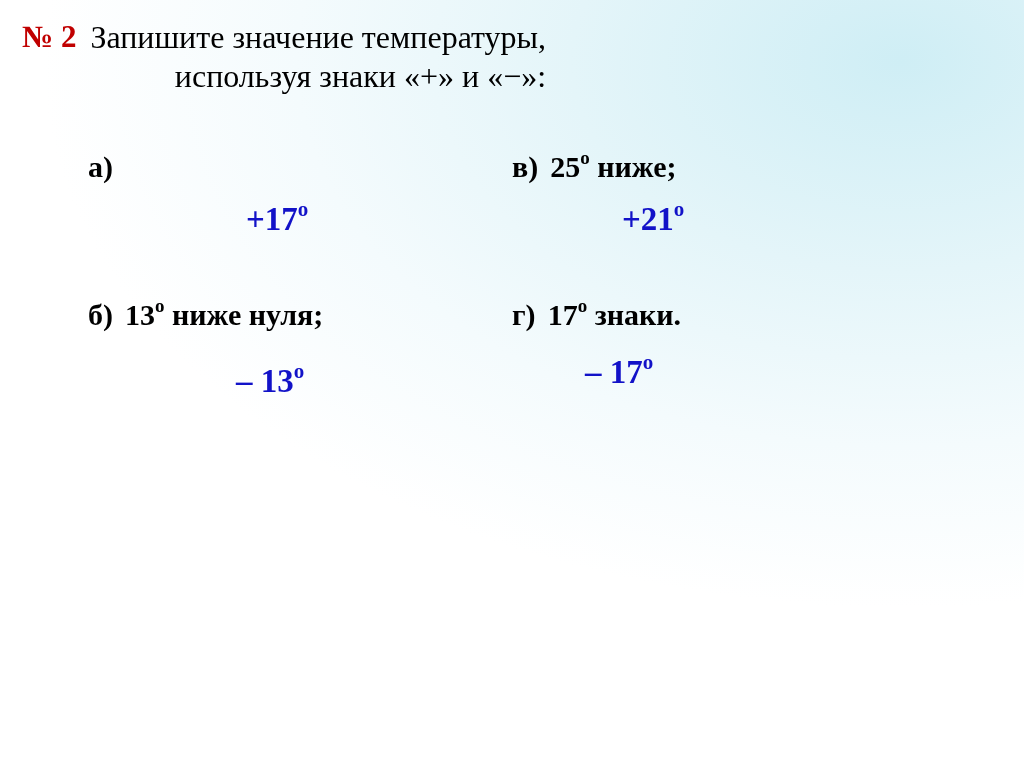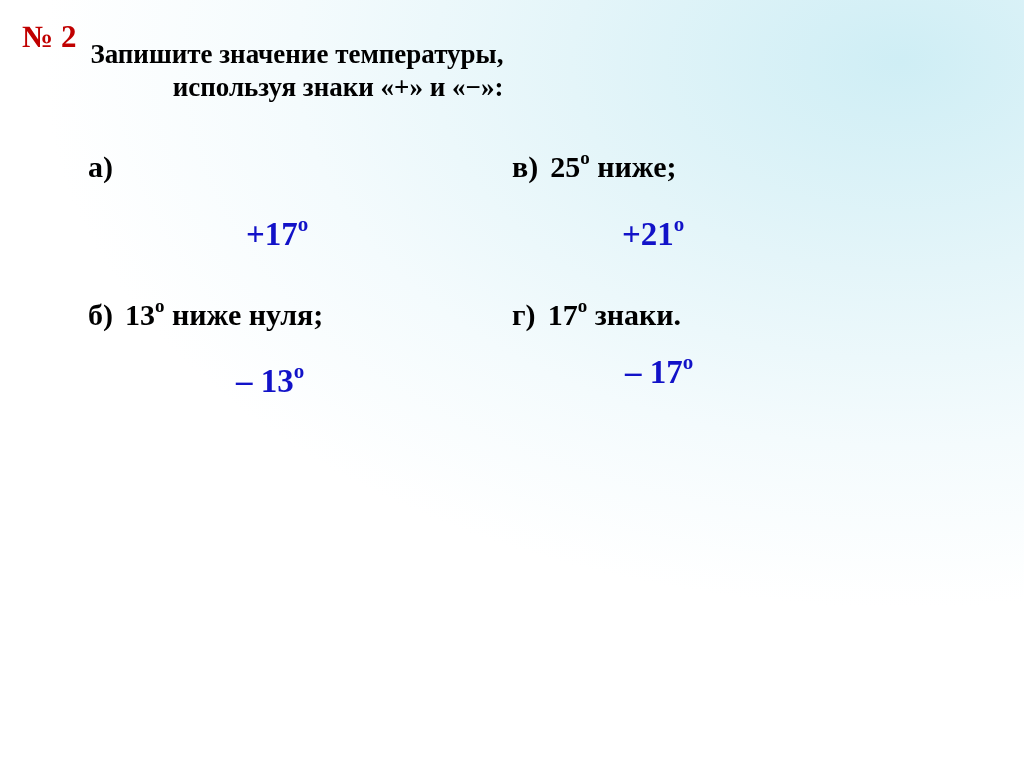--- a/index.html
+++ b/index.html
@@ -32,25 +32,24 @@
   }
   .task-number {
     color: #c00000;
     font-weight: bold;
     font-size: 31px;
     line-height: 1.22;
     white-space: nowrap;
   }
   .task-text {
     color: #000000;
-    font-weight: bold;
-    font-size: 27px;
+    font-weight: normal;
+    font-size: 32px;
     line-height: 1.22;
     max-width: 700px;
-    margin-top: 20px;
   }
   .task-text .line2 {
     display: block;
     text-align: right;
   }
   .items {
     position: absolute;
     left: 0;
     top: 150px;
     width: 1024px;
@@ -87,30 +86,30 @@
     font-size: 19px;
     vertical-align: super;
     line-height: 0;
     position: relative;
     top: -2px;
   }
   .answer {
     color: #1212c8;
     font-size: 33px;
     font-weight: bold;
-    margin-top: 32px;
+    margin-top: 17px;
     white-space: nowrap;
   }
   .answer .deg {
     font-size: 21px;
   }
   .ans-a { margin-left: 158px; }
   .ans-b { margin-left: 148px; margin-top: 31px; }
   .ans-v { margin-left: 110px; }
-  .ans-g { margin-left: 113px; margin-top: 22px; }
+  .ans-g { margin-left: 73px; margin-top: 22px; }
 </style>
 </head>
 <body>
 
 <div class="slide">
 
   <div class="task-header">
     <div class="task-number">№ 2</div>
     <div class="task-text">
       <span class="line1">Запишите значение температуры,</span>

